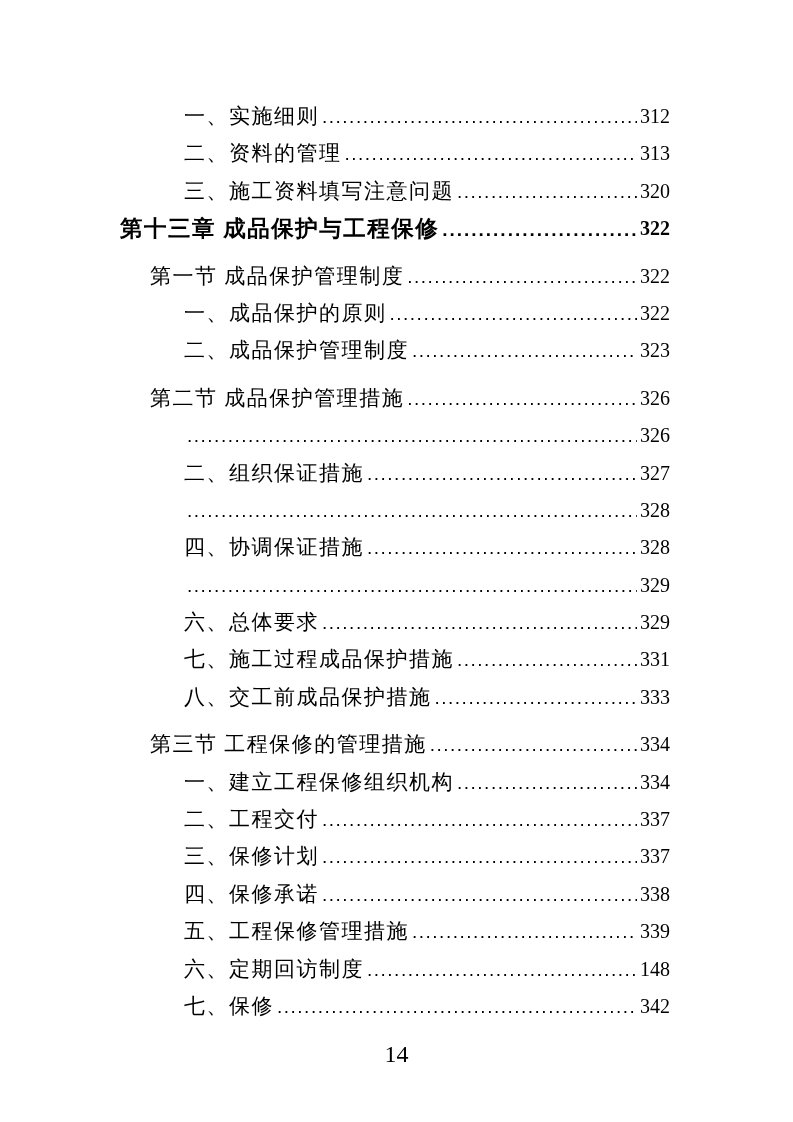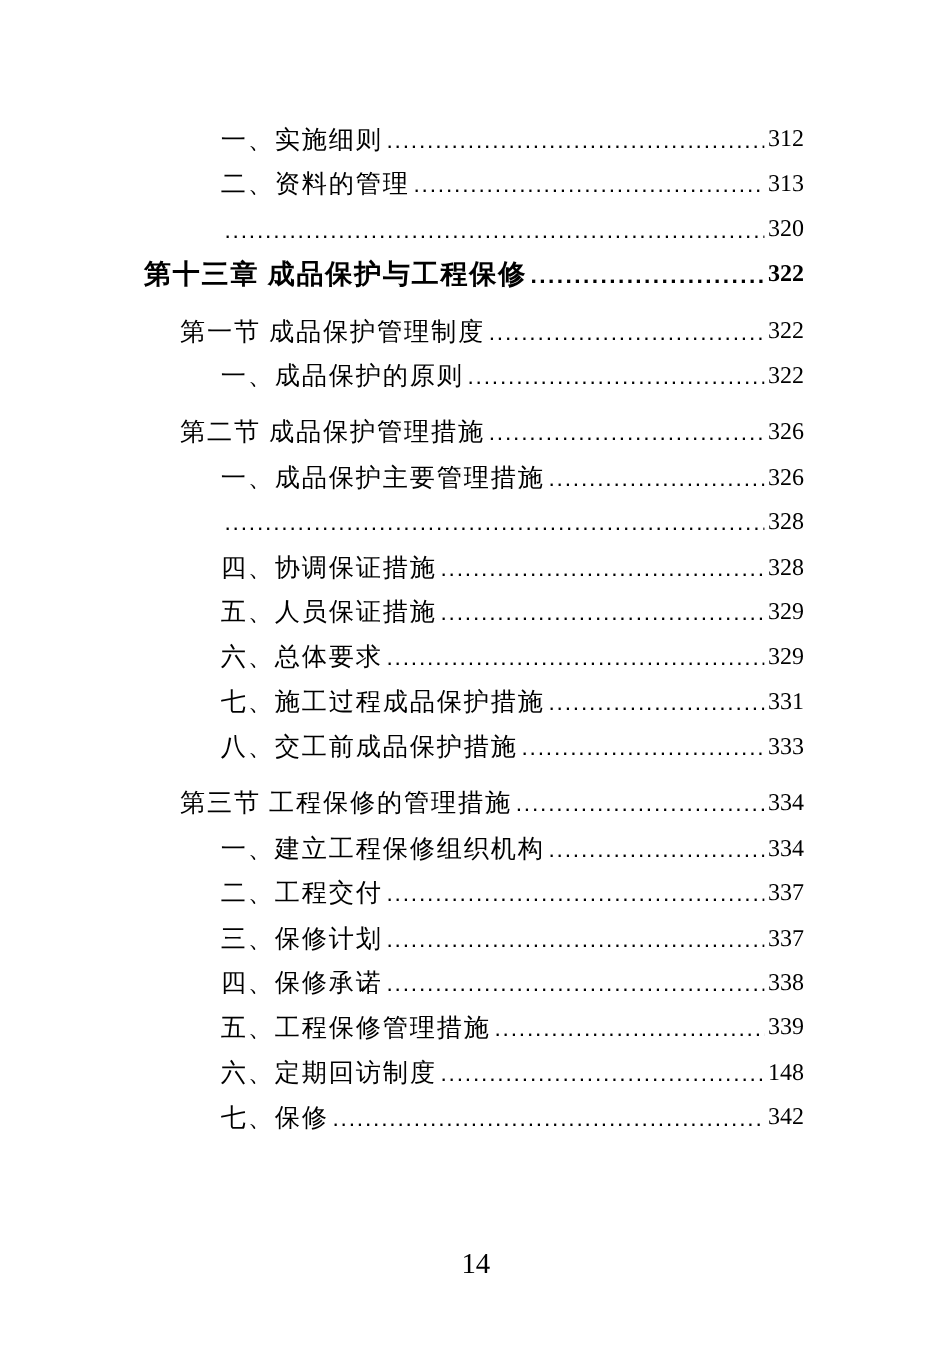--- a/index.html
+++ b/index.html
@@ -77,20 +77,21 @@
     <span class="toc-page">312</span>
   </div>
 
   <div class="toc-row level-item">
     <span class="toc-title">二、资料的管理</span>
     <span class="toc-dots"></span>
     <span class="toc-page">313</span>
   </div>
 
   <div class="toc-row level-item">
+    <span class="toc-title">三、施工资料填写注意问题</span>
     <span class="toc-dots"></span>
     <span class="toc-page">320</span>
   </div>
 
   <div class="toc-row level-chapter">
     <span class="toc-title">第十三章 成品保护与工程保修</span>
     <span class="toc-dots"></span>
     <span class="toc-page">322</span>
   </div>
 
@@ -99,47 +100,55 @@
     <span class="toc-dots"></span>
     <span class="toc-page">322</span>
   </div>
 
   <div class="toc-row level-item">
     <span class="toc-title">一、成品保护的原则</span>
     <span class="toc-dots"></span>
     <span class="toc-page">322</span>
   </div>
 
+  <div class="toc-row level-item">
+    <span class="toc-title">二、成品保护管理制度</span>
+    <span class="toc-dots"></span>
+    <span class="toc-page">323</span>
+  </div>
 
   <div class="toc-row level-section">
     <span class="toc-title">第二节 成品保护管理措施</span>
     <span class="toc-dots"></span>
     <span class="toc-page">326</span>
   </div>
 
   <div class="toc-row level-item">
-    <span class="toc-title">一、成品保护主要管理措施</span>
     <span class="toc-dots"></span>
     <span class="toc-page">326</span>
   </div>
 
+  <div class="toc-row level-item">
+    <span class="toc-title">二、组织保证措施</span>
+    <span class="toc-dots"></span>
+    <span class="toc-page">327</span>
+  </div>
 
   <div class="toc-row level-item">
     <span class="toc-dots"></span>
     <span class="toc-page">328</span>
   </div>
 
   <div class="toc-row level-item">
     <span class="toc-title">四、协调保证措施</span>
     <span class="toc-dots"></span>
     <span class="toc-page">328</span>
   </div>
 
   <div class="toc-row level-item">
-    <span class="toc-title">五、人员保证措施</span>
     <span class="toc-dots"></span>
     <span class="toc-page">329</span>
   </div>
 
   <div class="toc-row level-item">
     <span class="toc-title">六、总体要求</span>
     <span class="toc-dots"></span>
     <span class="toc-page">329</span>
   </div>
 

